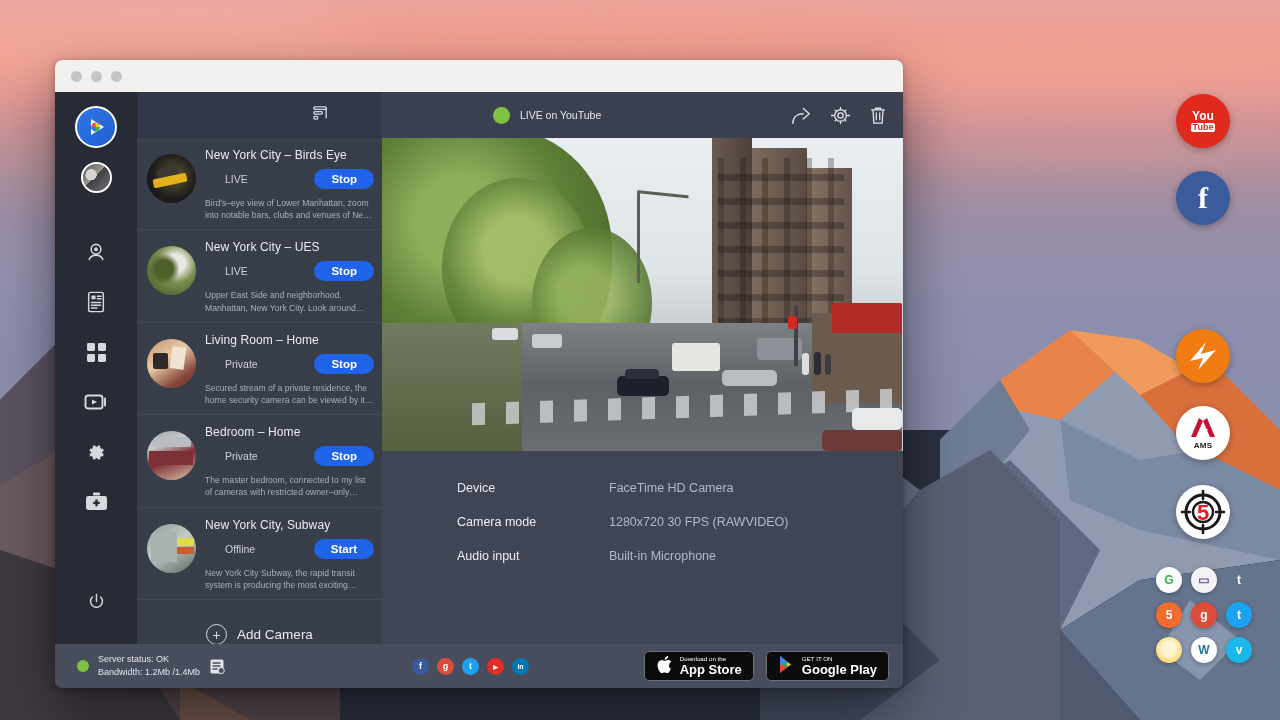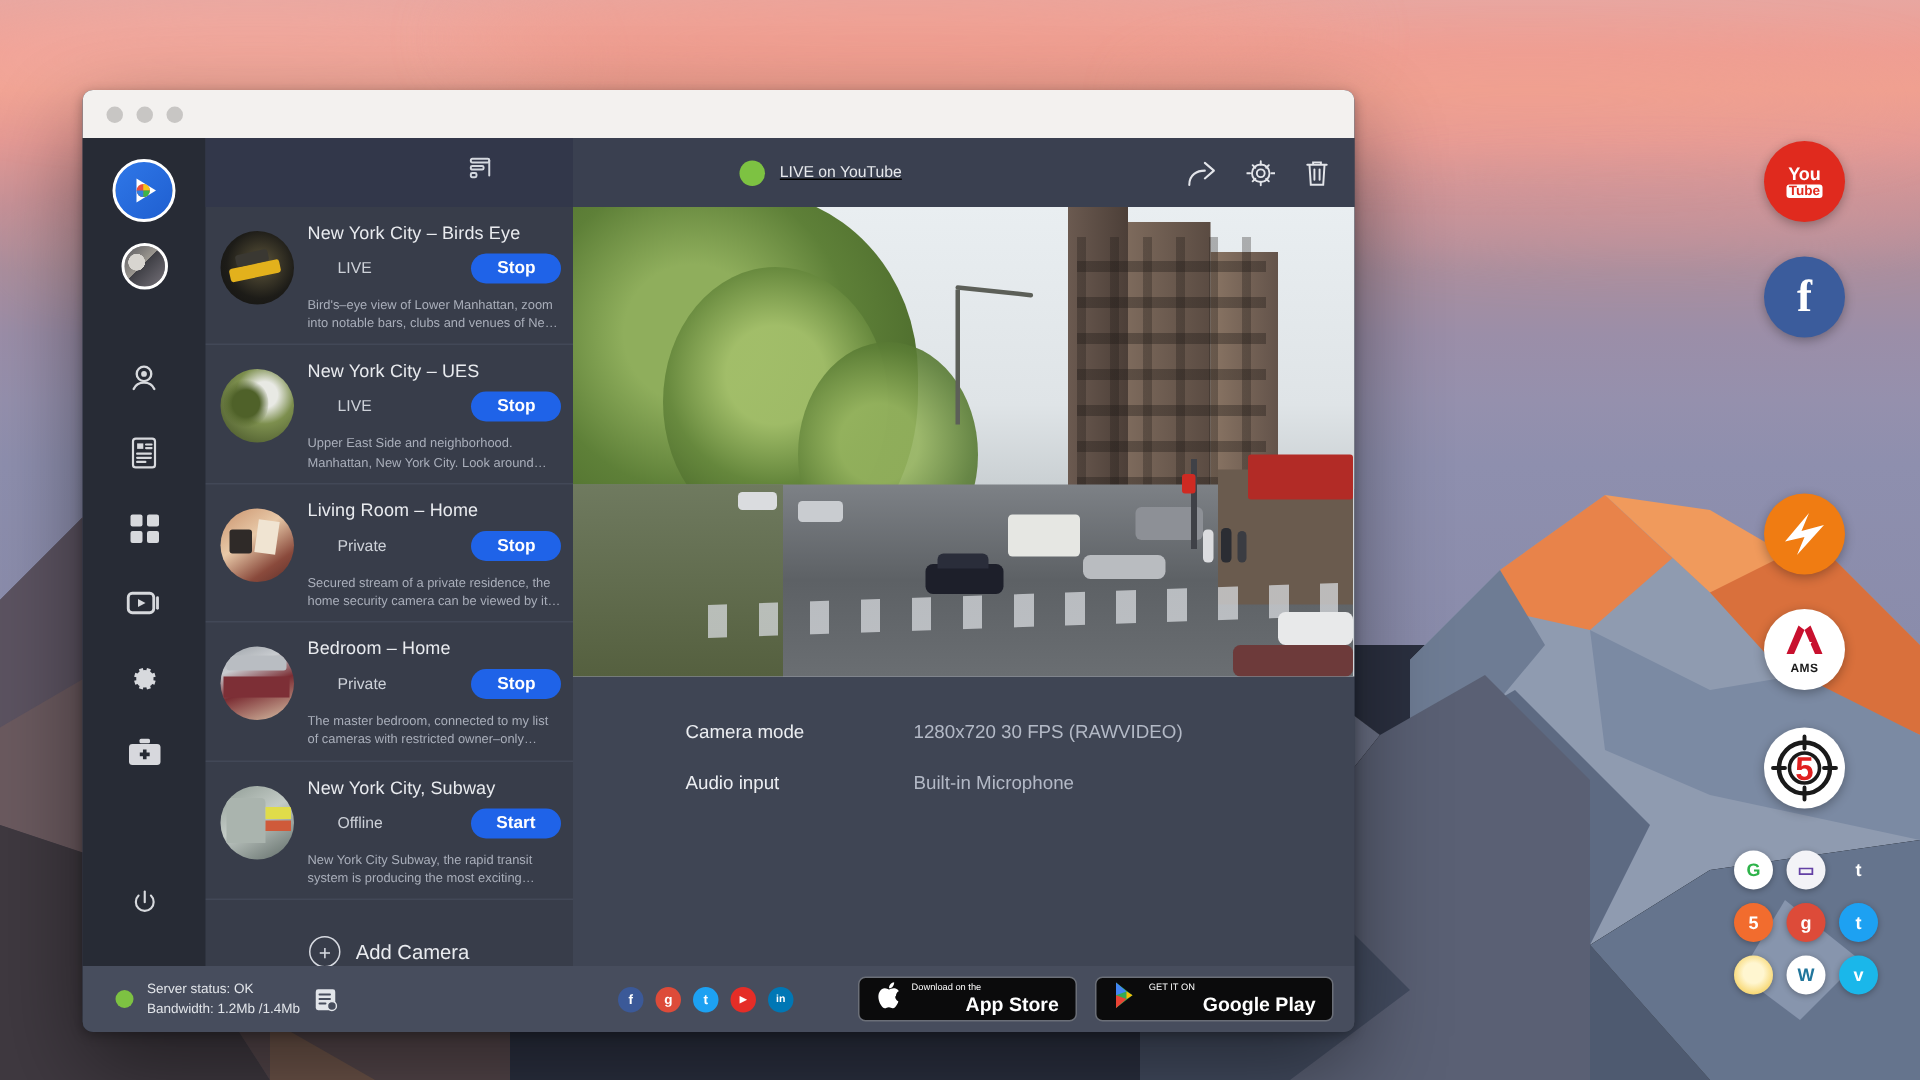--- a/index.html
+++ b/index.html
@@ -120,21 +120,21 @@
   }
   #add-camera span.lbl { color:#e9ebef; font-size:13.5px; }
 
   
   #main { flex:1; background:#3f4554; display:flex; flex-direction:column; position:relative; }
   #topbar {
     height:46px; background:#3a4050; display:flex; align-items:center;
     padding:0 16px; position:relative;
   }
   #live-wrap {
-    display:flex; align-items:center; gap:10px; margin:0 auto;text-decoration:underline;
+    display:flex; align-items:center; gap:10px; margin:0 auto;
   }
   .live-dot { width:17px; height:17px; border-radius:50%; background:#7dc242; }
   #live-label { color:#e6e8ec; font-size:10.5px; }
   #top-actions { display:flex; align-items:center; gap:19px; margin-left:auto; }
   .top-ico { color:#e3e5ea; cursor:pointer; display:flex; }
 
   
   #video {
     height:313px; position:relative; overflow:hidden; background:#cfd4d8;
   }
@@ -169,21 +169,21 @@
   #social { display:flex; gap:8px; margin-left:30px; }
   .soc { width:17px; height:17px; border-radius:50%; display:flex;
          align-items:center; justify-content:center; color:#fff; font-size:9px;
          font-weight:bold; cursor:pointer; }
   #stores { display:flex; gap:12px; margin-left:auto; margin-right:14px; }
   .store {
     background:#0b0b0c; border:1px solid #6b6f78; border-radius:5px;
     height:30px; display:flex; align-items:center; gap:7px; padding:0 11px; cursor:pointer;
   }
   .store-sub { color:#fff; font-size:6.2px; line-height:1.1; display:block; }
-  .store-main { color:#fff; font-size:13px; font-weight:bold; line-height:1.05; display:block;margin-left:36px; }
+  .store-main { color:#fff; font-size:13px; font-weight:bold; line-height:1.05; display:block; }
 
   
   #dock { position:absolute; right:0; top:0; width:140px; height:720px; }
   .dock-big {
     position:absolute; width:54px; height:54px; border-radius:50%;
     display:flex; align-items:center; justify-content:center; cursor:pointer;
     box-shadow:0 2px 7px rgba(0,0,0,.3);
   }
   .dock-sm {
     position:absolute; width:26px; height:26px; border-radius:50%;
@@ -478,20 +478,24 @@
         <div class="vel" style="left:432px;top:214px;width:7px;height:23px;background:#2b2d33;border-radius:3px;"></div>
         <div class="vel" style="left:443px;top:216px;width:6px;height:21px;background:#3a3c42;border-radius:3px;"></div>
 
         <div class="vel" style="left:412px;top:168px;width:4px;height:60px;background:#3f4147;"></div>
         <div class="vel" style="left:406px;top:178px;width:9px;height:13px;background:#cf2a22;border-radius:2px;"></div>
       </div>
 
 
       <div id="details">
         <div class="drow">
+          <div class="dlabel">Device</div>
+          <div class="dvalue">FaceTime HD Camera</div>
+        </div>
+        <div class="drow">
           <div class="dlabel">Camera mode</div>
           <div class="dvalue">1280x720 30 FPS (RAWVIDEO)</div>
         </div>
         <div class="drow">
           <div class="dlabel">Audio input</div>
           <div class="dvalue">Built-in Microphone</div>
         </div>
       </div>
     </div>
   </div>

